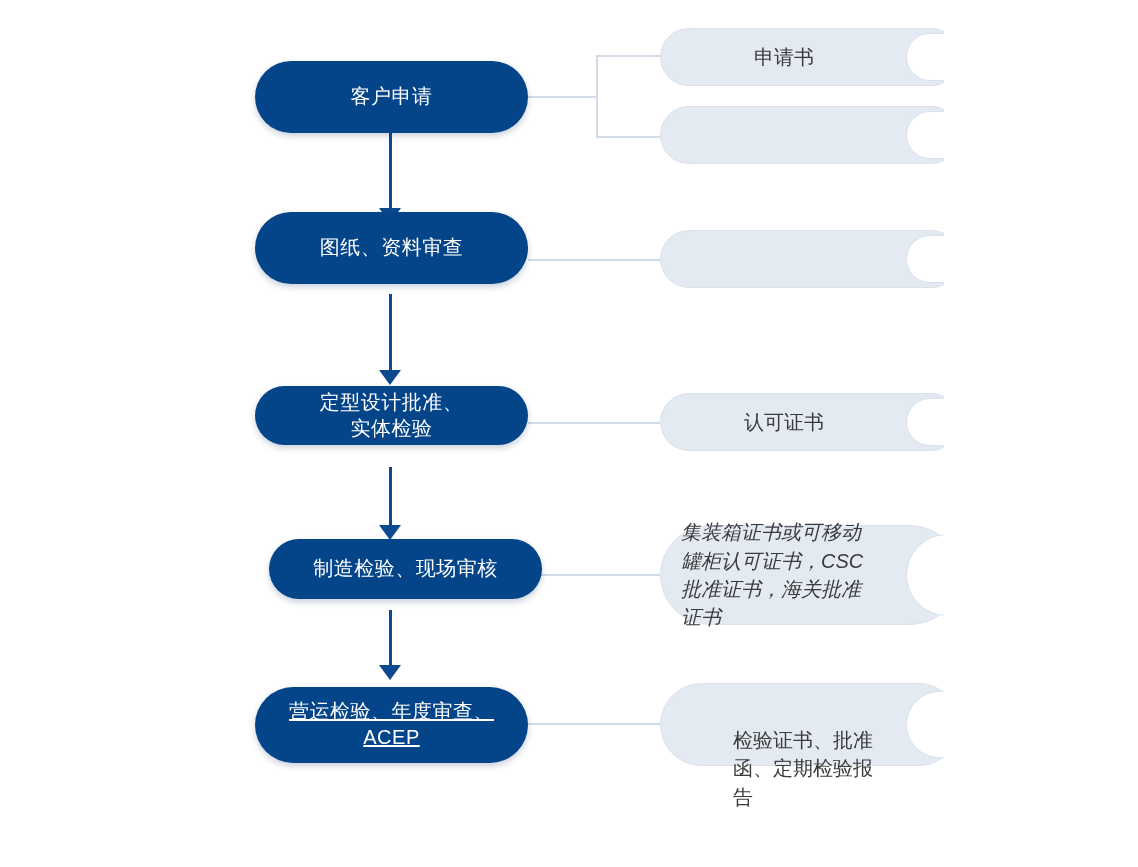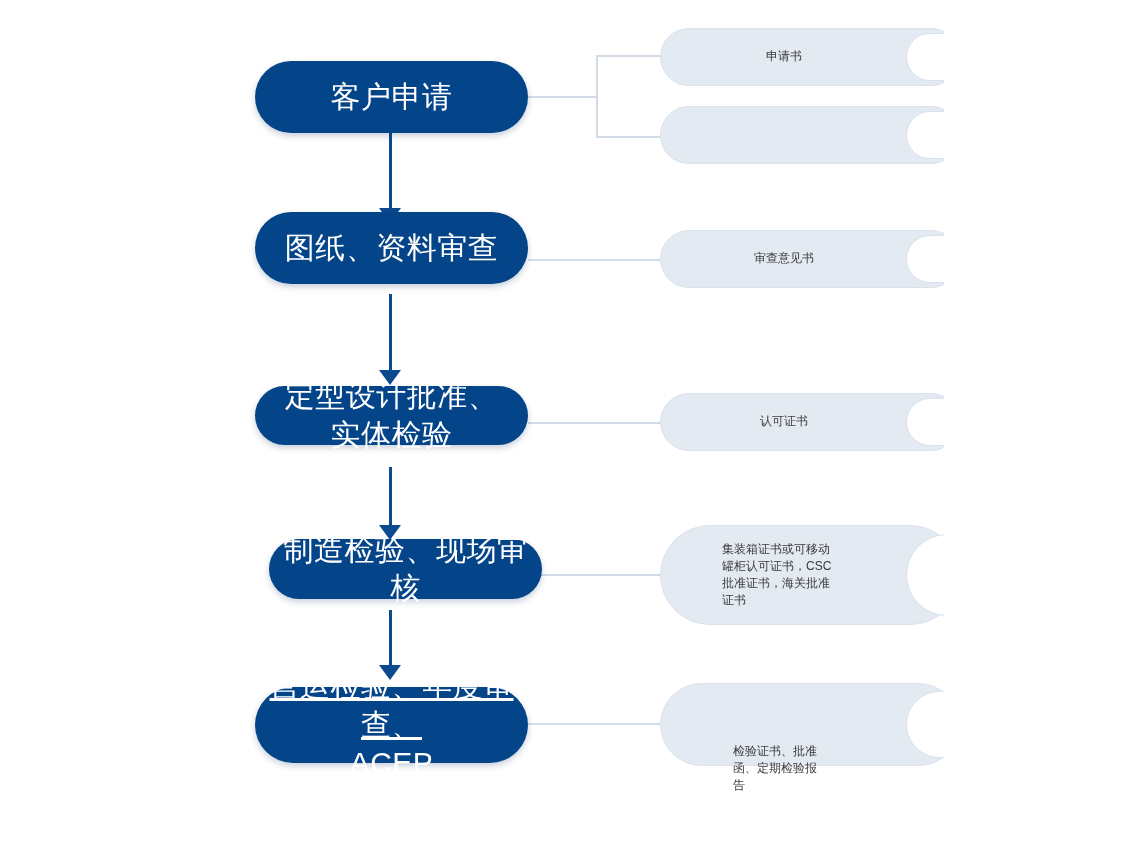--- a/index.html
+++ b/index.html
@@ -23,42 +23,42 @@
     position: absolute;
     box-sizing: border-box;
     display: flex;
     align-items: center;
     justify-content: center;
     text-align: center;
     color: #ffffff;
     background: #044489;
     border-radius: 40px;
     box-shadow: 0 3px 6px rgba(10, 40, 90, 0.22);
-    font-size: 30px;
+    font-size: 20px;
     line-height: 1.28;
     letter-spacing: 0.5px;
     white-space: pre-line;
     z-index: 5;
     padding: 0 6px;
   }
 
   
   .doc {
     position: absolute;
     box-sizing: border-box;
     background: #e4eaf2;
     border: 1px solid #dbe2ec;
     border-radius: 999px;
     z-index: 3;
   }
   .doc-label {
     position: absolute;
     box-sizing: border-box;
     color: #3a3a3a;
-    font-size: 12px;
+    font-size: 20px;
     line-height: 1.42;
     text-align: left;
     white-space: pre-line;
     z-index: 4;
     display: flex;
     align-items: center;
   }
   .doc-label.centered {
     justify-content: center;
     text-align: center;
@@ -144,29 +144,28 @@
 
   <div class="doc" style="left:660px; top:28px; width:300px; height:58px;"></div>
   <div class="doc-notch" style="left:906px; top:33px; width:120px; height:48px;"></div>
   <div class="doc-label centered" style="left:676px; top:28px; width:216px; height:58px;">申请书</div>
 
   <div class="doc" style="left:660px; top:106px; width:300px; height:58px;"></div>
   <div class="doc-notch" style="left:906px; top:111px; width:120px; height:48px;"></div>
 
   <div class="doc" style="left:660px; top:230px; width:300px; height:58px;"></div>
   <div class="doc-notch" style="left:906px; top:235px; width:120px; height:48px;"></div>
-  <div class="doc-label centered" style="left:676px; top:230px; width:216px; height:58px;">审查意见书</div>
 
   <div class="doc" style="left:660px; top:393px; width:300px; height:58px;"></div>
   <div class="doc-notch" style="left:906px; top:398px; width:120px; height:48px;"></div>
   <div class="doc-label centered" style="left:676px; top:393px; width:216px; height:58px;text-align:center;">认可证书</div>
 
   <div class="doc" style="left:660px; top:525px; width:300px; height:100px;"></div>
   <div class="doc-notch" style="left:906px; top:534px; width:120px; height:82px;"></div>
-  <div class="doc-label" style="left:722px; top:525px; width:190px; height:100px;">集装箱证书或可移动
+  <div class="doc-label" style="left:681px; top:525px; width:190px; height:100px;font-style:italic;">集装箱证书或可移动
 罐柜认可证书，CSC
 批准证书，海关批准
 证书</div>
 
   <div class="doc" style="left:660px; top:683px; width:300px; height:83px;"></div>
   <div class="doc-notch" style="left:906px; top:691px; width:120px; height:67px;"></div>
   <div class="doc-label" style="left:733px; top:683px; width:180px; height:83px;margin-top:44px;">检验证书、批准
 函、定期检验报
 告</div>
 

